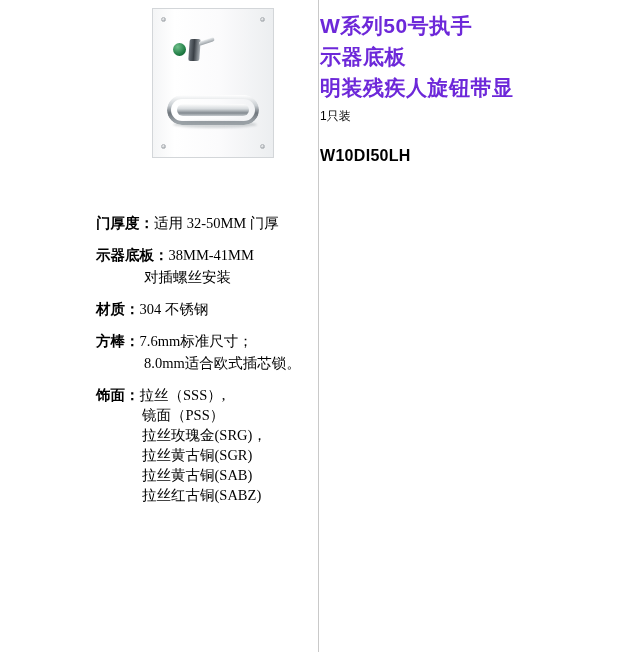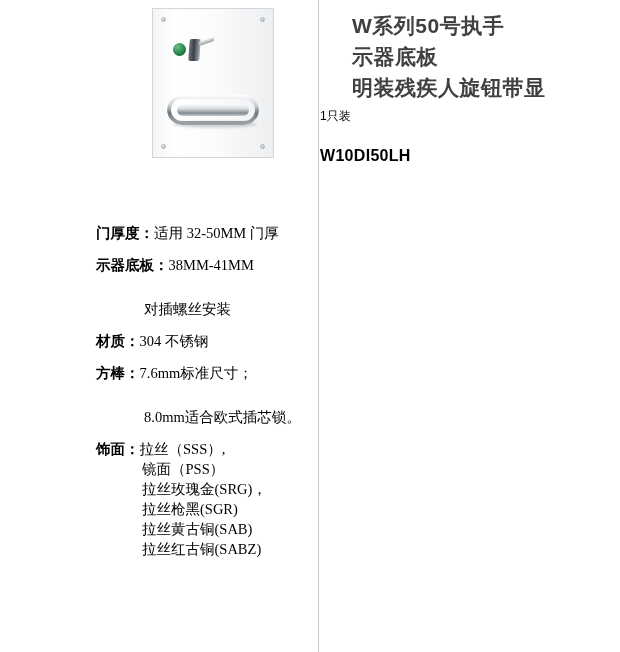--- a/index.html
+++ b/index.html
@@ -131,22 +131,21 @@
     left: 320px;
     top: 10px;
     width: 290px;
   }
   .title-line {
     font-family: "Liberation Sans", sans-serif;
     font-weight: bold;
     font-size: 21px;
     line-height: 31px;
     letter-spacing: 0.5px;
-    color: #404040;
-    padding-left: 32px;
+    color: #6d28d9;
   }
   .subtitle {
     font-family: "Liberation Sans", sans-serif;
     font-size: 12px;
     line-height: 22px;
     margin-top: 2px;
   }
   .model {
     font-family: "Liberation Sans", sans-serif;
     font-weight: bold;
@@ -162,42 +161,42 @@
     top: 0;
     width: 1px;
     height: 652px;
     background: #c9c9c9;
   }
 
   
   .specs {
     position: absolute;
     left: 96px;
-    top: 223px;
+    top: 213px;
     width: 215px;
   }
   .spec-row {
     margin-bottom: 12px;
     font-size: 14.5px;
     line-height: 20px;
   }
   .spec-label {
     font-family: "Liberation Sans", sans-serif;
     font-weight: bold;
     font-size: 14.5px;
   }
   .spec-value {
     font-family: "Liberation Serif", serif;
     font-size: 14.5px;
   }
   .spec-cont {
     font-family: "Liberation Serif", serif;
     font-size: 14.5px;
     display: block;
-    margin-top: 24px;
+    margin-top: 2px;
     padding-left: 48px;
   }
   .finish-item {
     font-family: "Liberation Serif", serif;
     font-size: 14.5px;
     display: block;
     padding-left: 46px;
   }
 </style>
 </head>
@@ -251,20 +250,20 @@
 
     <div class="spec-row">
       <span class="spec-label">方棒：</span><span class="spec-value">7.6mm标准尺寸；</span>
       <span class="spec-cont">8.0mm适合欧式插芯锁。</span>
     </div>
 
     <div class="spec-row">
       <span class="spec-label">饰面：</span><span class="spec-value">拉丝（SSS）,</span>
       <span class="finish-item">镜面（PSS）</span>
       <span class="finish-item">拉丝玫瑰金(SRG)，</span>
-      <span class="finish-item">拉丝枪黑(SGR)</span>
+      <span class="finish-item">拉丝黄古铜(SGR)</span>
       <span class="finish-item">拉丝黄古铜(SAB)</span>
       <span class="finish-item">拉丝红古铜(SABZ)</span>
     </div>
 
   </div>
 
 </div>
 
 </body></html>

